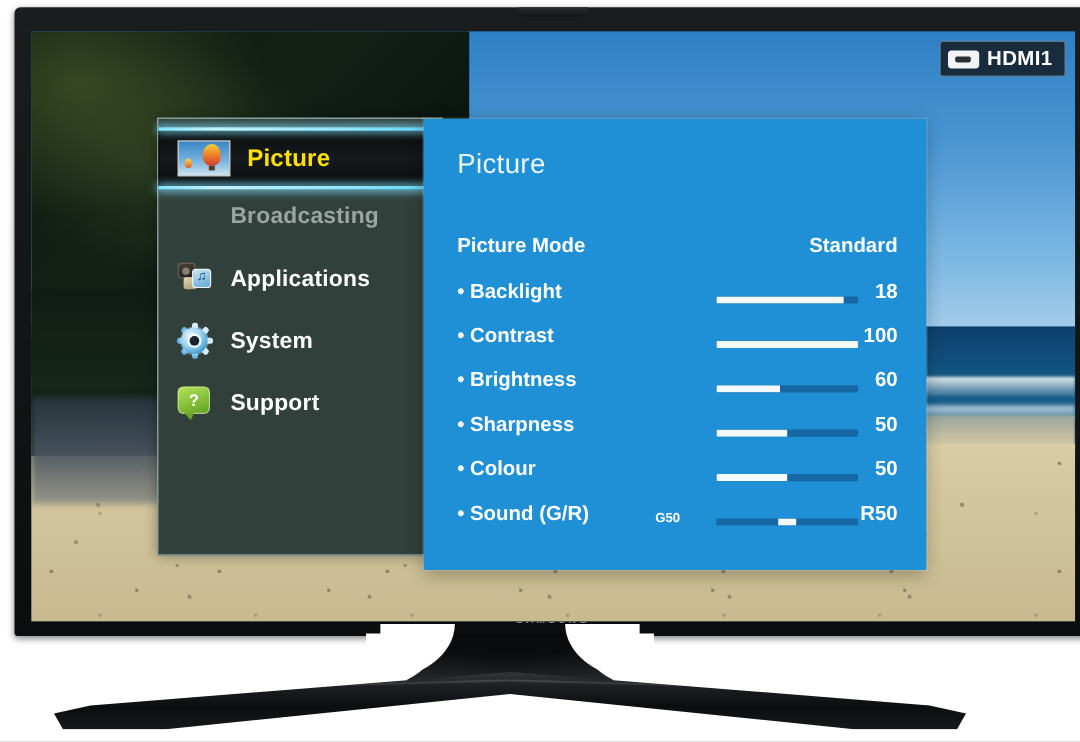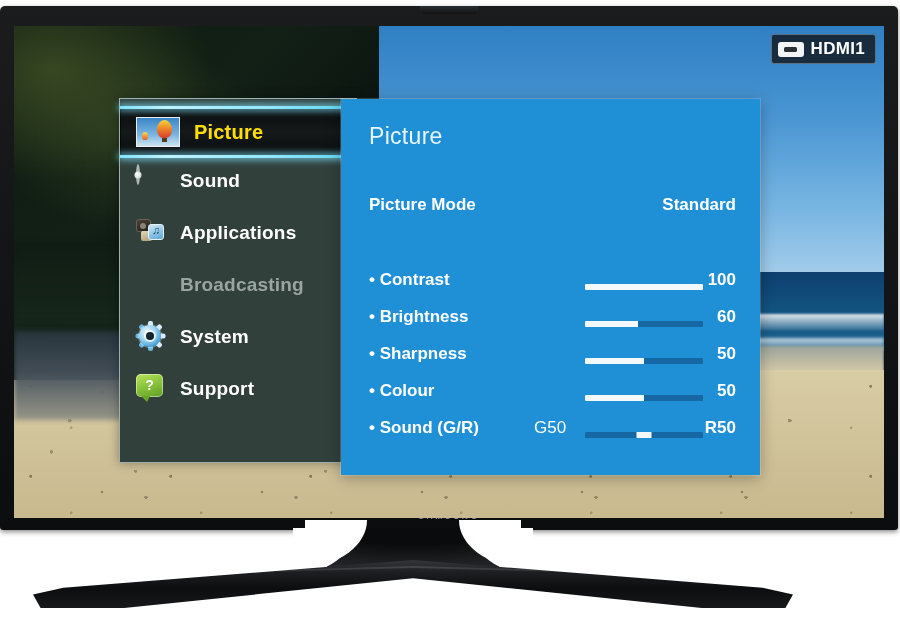--- a/index.html
+++ b/index.html
@@ -3,21 +3,21 @@
 <meta charset="utf-8">
 <style>
   * { margin:0; padding:0; box-sizing:border-box; }
   html,body{
     width:900px; height:618px; overflow:hidden;
     background:#ffffff;
     font-family:"Liberation Sans", sans-serif;
   }
 
   
-  #tv-set{ position:absolute; left:0; top:0; width:826px; height:618px; }
+  #tv-set{ position:absolute; left:12px; top:0; width:826px; height:618px; }
 
   #tv-bezel{
     position:absolute; left:0; top:6px; width:898px; height:524px;
     background:linear-gradient(180deg,#1a1c1e 0%,#141618 40%,#0c0d0f 100%);
     border-radius:5px 5px 3px 3px;
     box-shadow:0 2px 5px rgba(0,0,0,.45);
   }
   #bezel-top-tab{
     position:absolute; left:449px; top:0px; width:58px; height:8px;
     transform:translateX(-50%);
@@ -283,21 +283,21 @@
     display:flex; align-items:flex-end;
   }
   .row .r-label{
     font-size:17px; font-weight:bold; color:#ffffff; white-space:nowrap;
   }
   .row .r-value{
     position:absolute; right:0; font-size:17px; font-weight:bold; color:#ffffff;
     text-align:right; white-space:nowrap;
   }
   .row .r-left-value{
-    position:absolute; left:165px; font-size:17px; font-weight:normal; color:#ffffff;
+    position:absolute; left:165px; font-size:11px; font-weight:bold; color:#ffffff;
   }
   .slider{
     position:absolute; left:216px; width:118px; height:6px;
     background:#1668a4; border-radius:1px; overflow:hidden;
   }
   .slider .fill{
     position:absolute; left:0; top:0; height:100%;
     background:#f3f8fb;
   }
   .slider.tint{ background:#1668a4; }
@@ -340,35 +340,31 @@
         <div class="menu-item" id="menu-item-picture">
           <span class="sel-edge top"></span>
           <span class="sel-edge bot"></span>
           <span id="picture-thumb" class="menu-icon">
             <span class="blimp big"></span>
               <span class="blimp small"></span>
           </span>
           <span class="mi-label">Picture</span>
         </div>
 
-        <div class="menu-item">
-          <span class="menu-icon"><span class="ic-speaker"></span></span>
-          <span class="mi-label">Sound</span>
+
+        <div class="menu-item dim">
+          <span class="menu-icon"><span class="ic-dish"></span></span>
+          <span class="mi-label">Broadcasting</span>
         </div>
 
         <div class="menu-item">
           <span class="menu-icon">
             <span class="ic-apps"><span class="a1"></span><span class="a3"></span><span class="a2"></span></span>
           </span>
           <span class="mi-label">Applications</span>
-        </div>
-
-        <div class="menu-item dim">
-          <span class="menu-icon"><span class="ic-dish"></span></span>
-          <span class="mi-label">Broadcasting</span>
         </div>
 
         <div class="menu-item">
           <span class="menu-icon">
             <span class="ic-gear">
               <span class="tooth"></span><span class="tooth t2"></span>
               <span class="tooth t3"></span><span class="tooth t4"></span>
               <span class="gbody"></span>
             </span>
           </span>
@@ -386,20 +382,27 @@
       </div>
 
       <div id="picture-panel">
         <div id="panel-title">Picture</div>
 
         <div class="row" style="top:88px;">
           <span class="r-label">Picture Mode</span>
           <span class="r-value">Standard</span>
         </div>
 
+        <div class="row" style="top:126px;">
+          <span class="r-label">• Backlight</span>
+          <span class="slider">
+              <span class="fill" style="width: 90%;"></span>
+            </span>
+          <span class="r-value">18</span>
+        </div>
 
         <div class="row" style="top:163px;">
           <span class="r-label">• Contrast</span>
           <span class="slider">
               <span class="fill" style="width: 100%;"></span>
             </span>
           <span class="r-value">100</span>
         </div>
 
         <div class="row" style="top:200px;">

